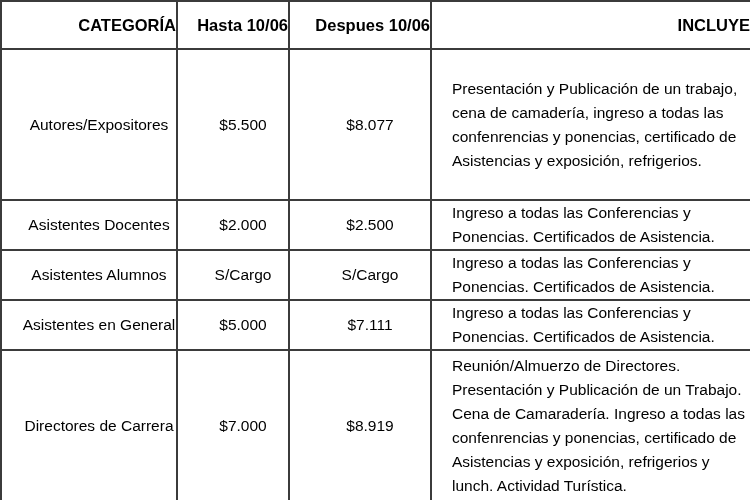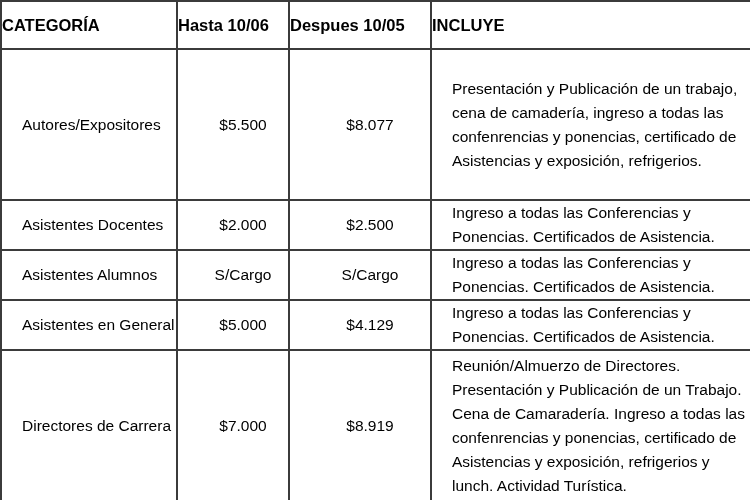--- a/index.html
+++ b/index.html
@@ -29,31 +29,31 @@
     padding: 0;
     vertical-align: middle;
     overflow: hidden;
   }
   
   table.pricing tr:last-child td { border-bottom: none; }
 
   table.pricing th {
     font-size: 16.5px;
     font-weight: bold;
-    text-align: left;
+    text-align: right;
     height: 46px;
   }
   table.pricing td {
     font-size: 15.5px;
     font-weight: normal;
     line-height: 24px;
     padding-left: 20px;
   }
   td.cell-categoria {
-    text-align: left;
+    text-align: center;
     padding: 0 2px;
   }
   td.cell-price {
     text-align: center;
   }
   td.cell-incluye {
     text-align: left;
     padding: 2px 2px 2px 4px;
   }
   tr.row-1 { height: 151px; }
@@ -69,21 +69,21 @@
   <colgroup>
     <col class="c-categoria">
     <col class="c-hasta">
     <col class="c-despues">
     <col class="c-incluye">
   </colgroup>
   <thead>
     <tr>
       <th>CATEGORÍA</th>
       <th>Hasta 10/06</th>
-      <th>Despues 10/05</th>
+      <th>Despues 10/06</th>
       <th>INCLUYE</th>
     </tr>
   </thead>
   <tbody>
     <tr class="row-1">
       <td class="cell-categoria">Autores/Expositores</td>
       <td class="cell-price">$5.500</td>
       <td class="cell-price">$8.077</td>
       <td class="cell-incluye">Presentación y Publicación de un trabajo, cena de camadería, ingreso a todas las confenrencias y ponencias, certificado de Asistencias y exposición, refrigerios.</td>
     </tr>
@@ -95,21 +95,21 @@
     </tr>
     <tr class="row-3">
       <td class="cell-categoria">Asistentes Alumnos</td>
       <td class="cell-price">S/Cargo</td>
       <td class="cell-price">S/Cargo</td>
       <td class="cell-incluye">Ingreso a todas las Conferencias y Ponencias. Certificados de Asistencia.</td>
     </tr>
     <tr class="row-4">
       <td class="cell-categoria">Asistentes en General</td>
       <td class="cell-price">$5.000</td>
-      <td class="cell-price">$4.129</td>
+      <td class="cell-price">$7.111</td>
       <td class="cell-incluye">Ingreso a todas las Conferencias y Ponencias. Certificados de Asistencia.</td>
     </tr>
     <tr class="row-5">
       <td class="cell-categoria">Directores de Carrera</td>
       <td class="cell-price">$7.000</td>
       <td class="cell-price">$8.919</td>
       <td class="cell-incluye">Reunión/Almuerzo de Directores. Presentación y Publicación de un Trabajo. Cena de Camaradería. Ingreso a todas las confenrencias y ponencias, certificado de Asistencias y exposición, refrigerios y lunch. Actividad Turística.</td>
     </tr>
   </tbody>
 </table>

